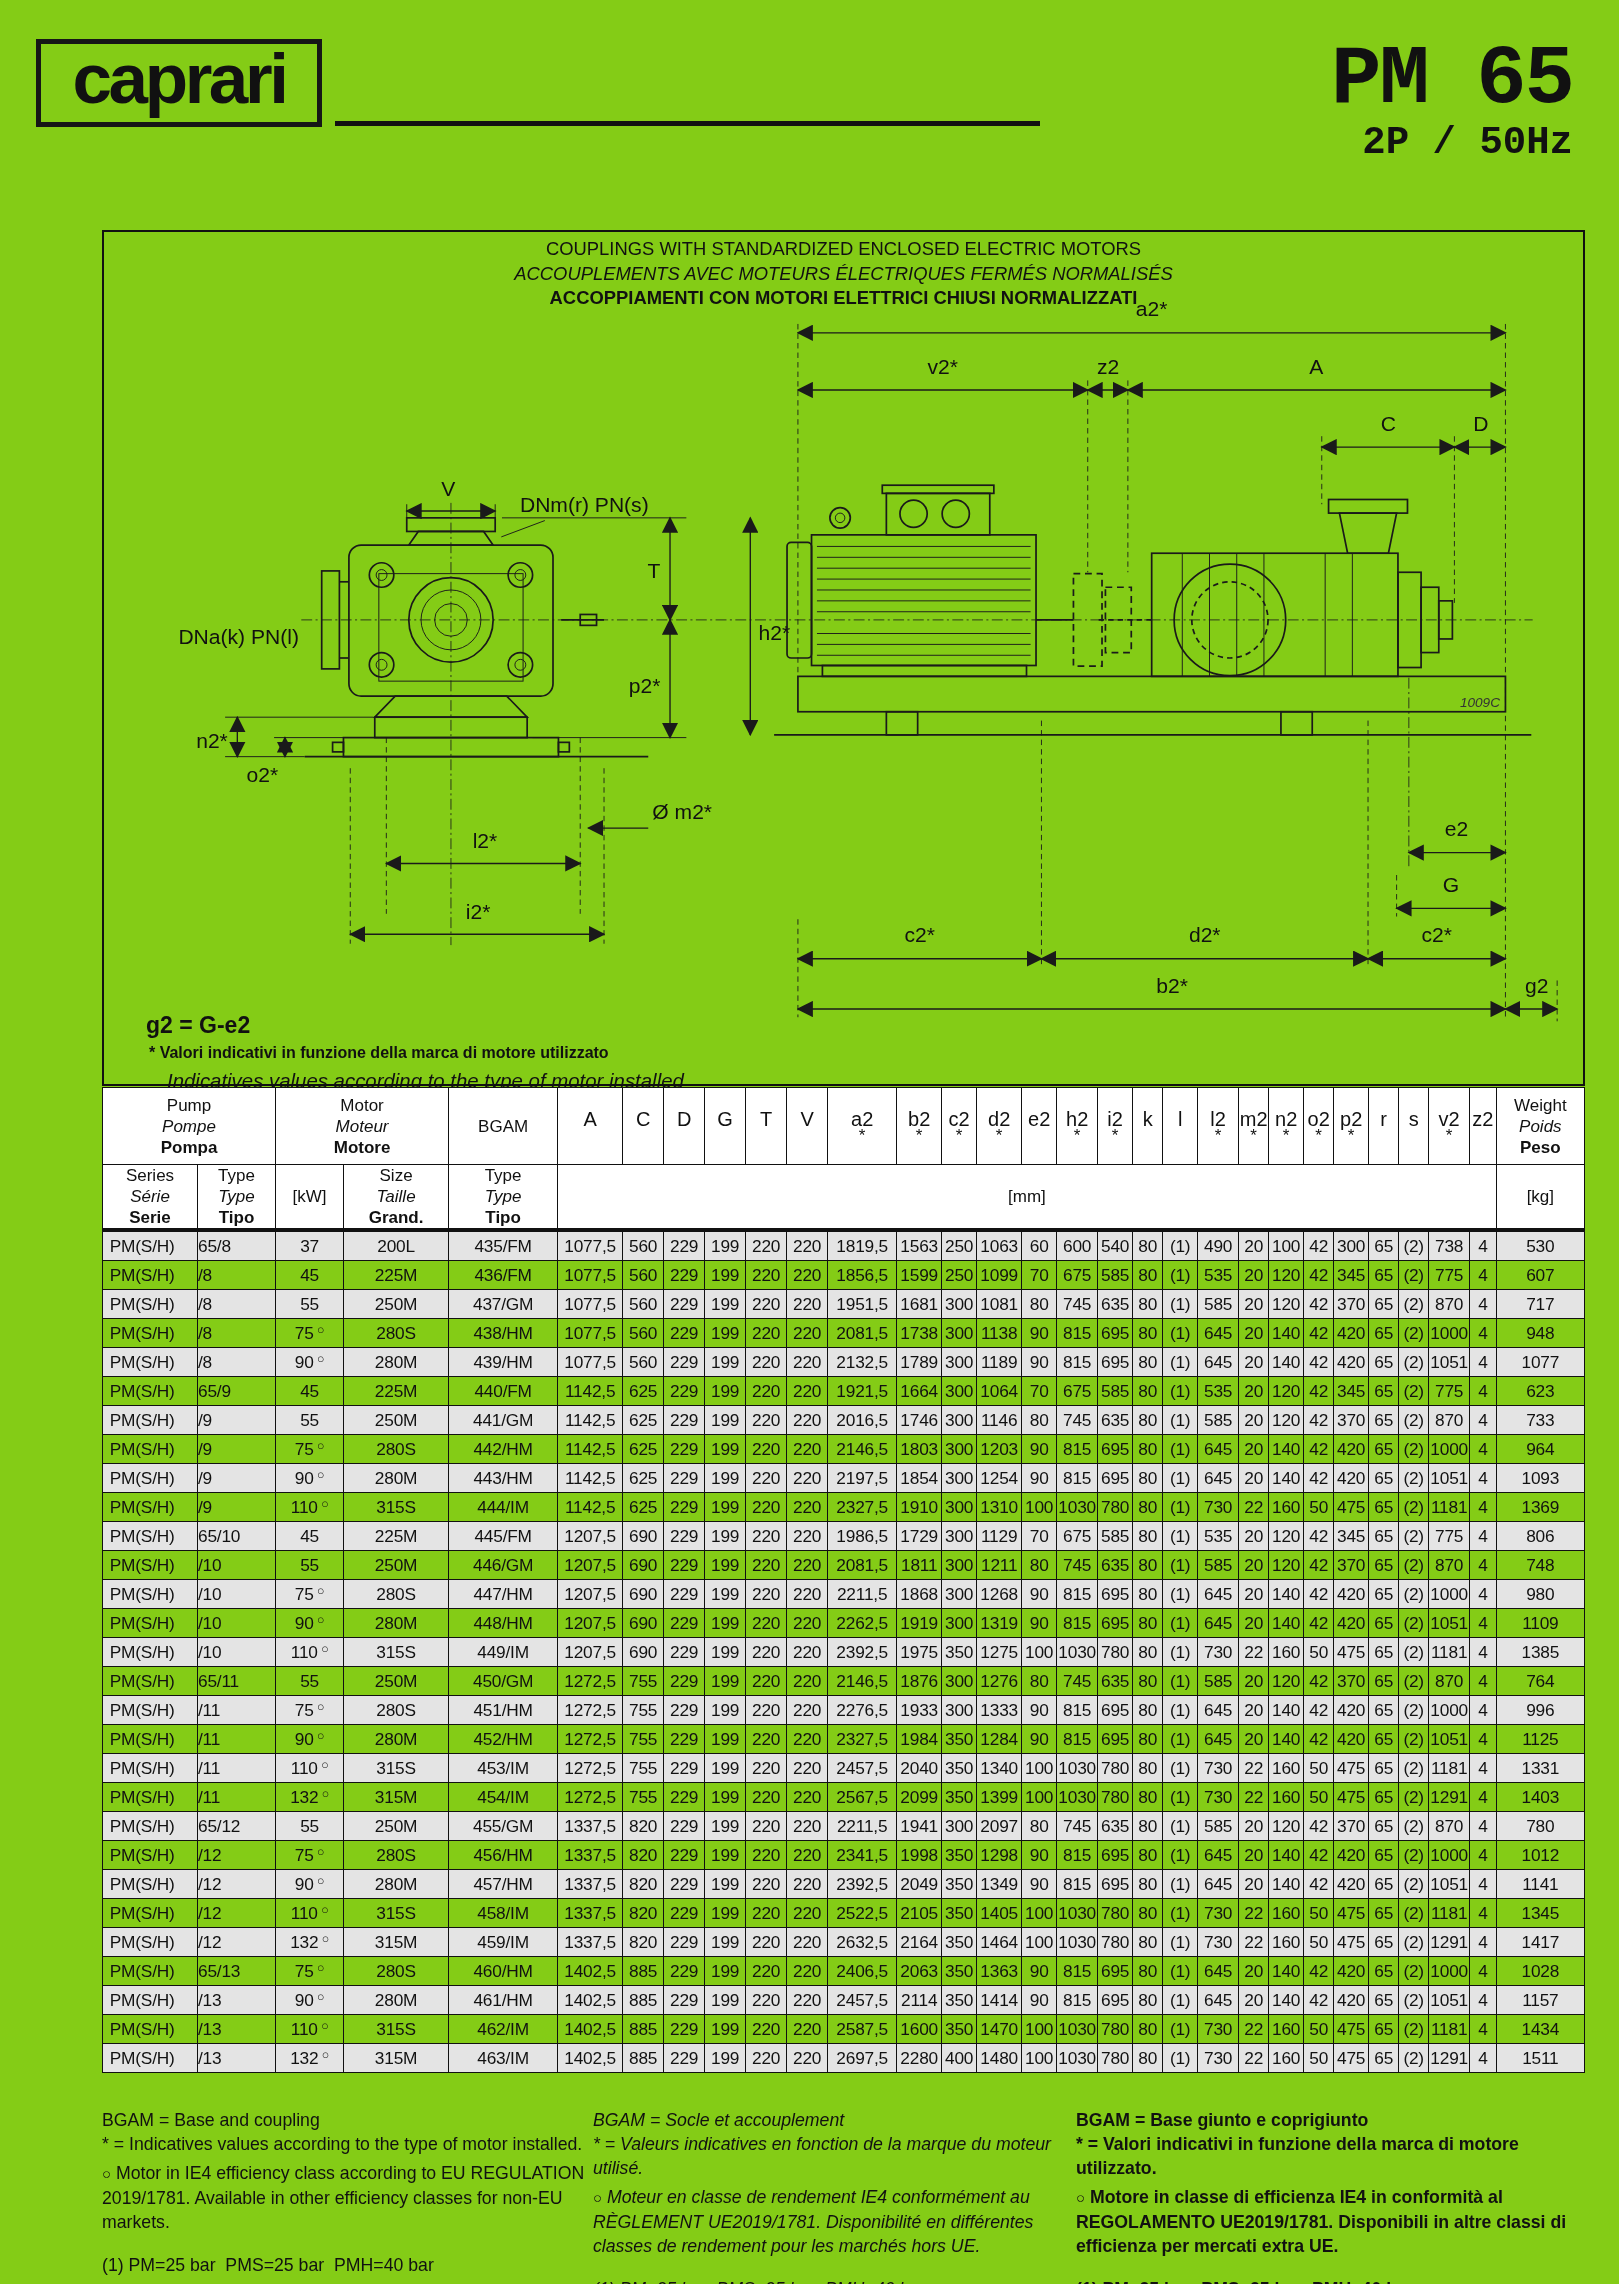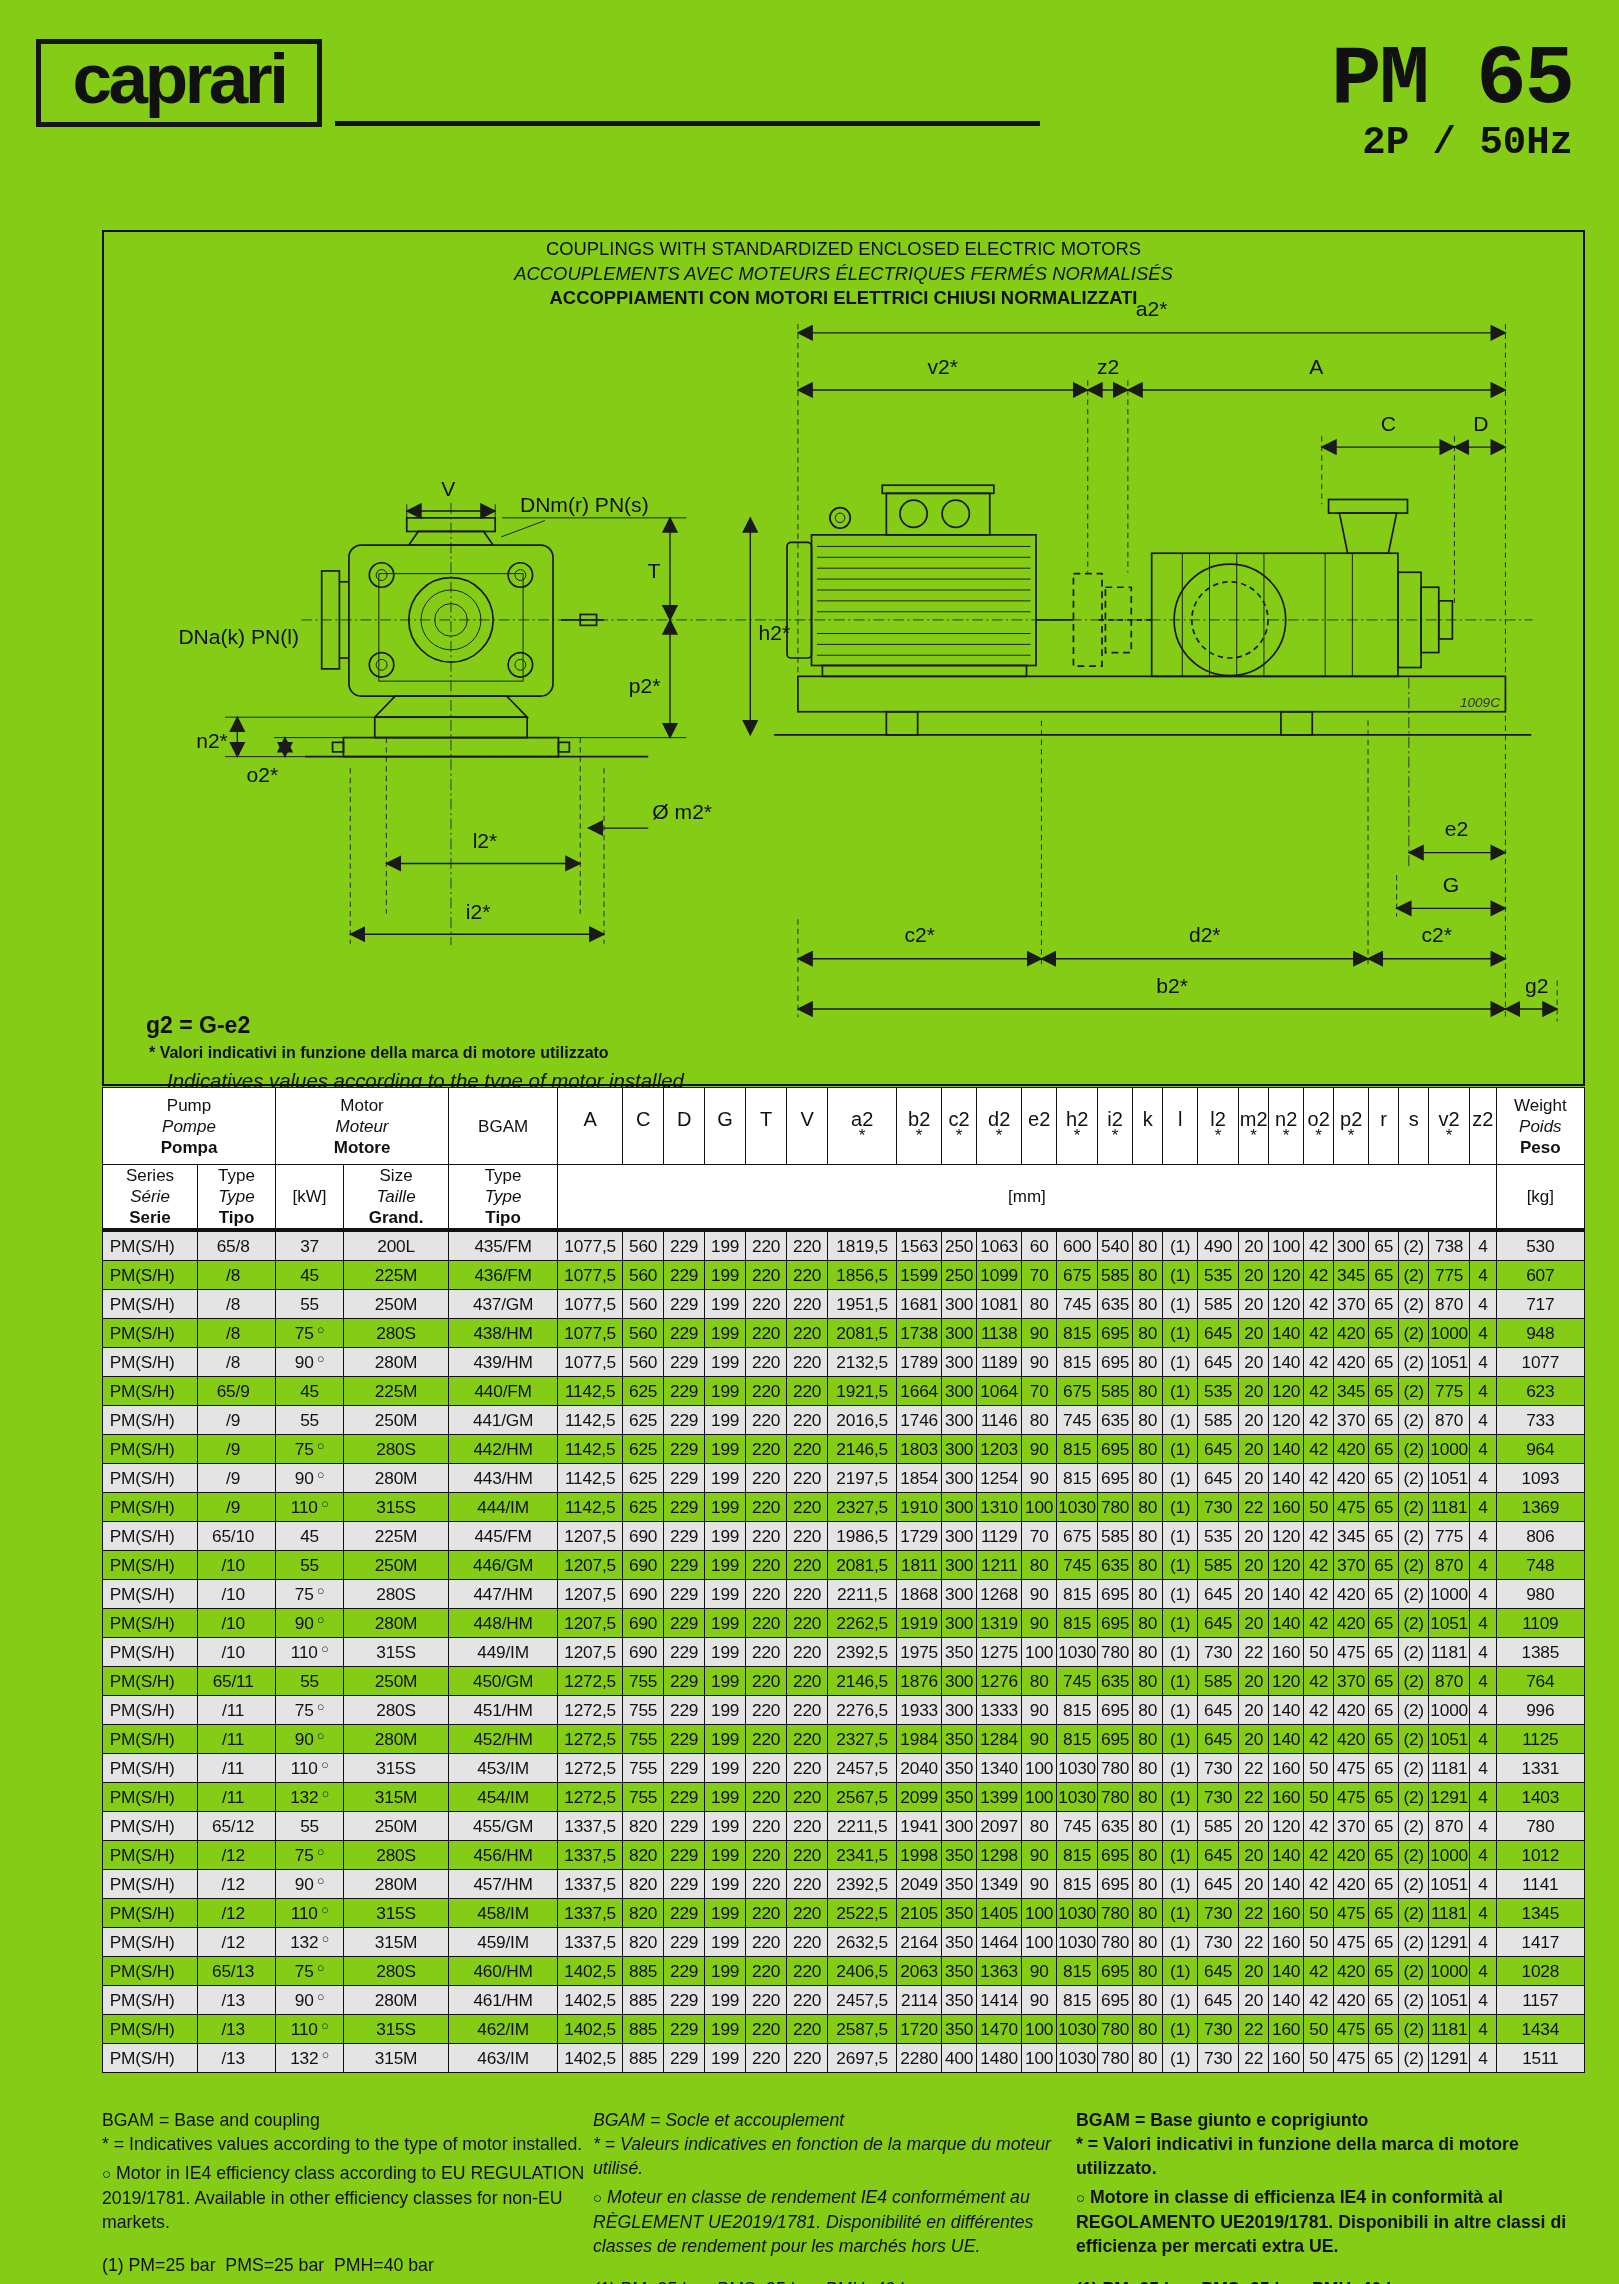--- a/index.html
+++ b/index.html
@@ -46,21 +46,21 @@
   .gh{height:76px;font-size:17px;line-height:21px;}
   .trio .it{font-style:italic;display:block;}
   .trio .bd{font-weight:bold;display:block;}
   .trio span{display:block;}
   .dimh{font-size:20px;}
   .dimh .star{font-size:17px;line-height:12.2px;}
   .shr th{height:60px;font-size:17px;line-height:21px;border-bottom:4.1px solid #111;}
   tbody td{height:28px;font-size:17.3px;letter-spacing:-0.2px;}
   tbody tr:nth-child(odd){background:#e4e4e4;}
   .c-series{text-align:left;padding-left:6.8px;}
-  .c-type{text-align:center;padding-right:6.8px;}
+  .c-type{text-align:left;padding-right:6.8px;}
   .circ{font-size:12.2px;vertical-align:4.8px;margin-left:3.4px;}
 
   
   .fcol{position:absolute;top:2108px;font-size:17.7px;line-height:24px;}
   .f-en{left:102px;width:484px;}
   .f-fr{left:593px;width:475px;font-style:italic;}
   .f-it{left:1076px;width:510px;font-weight:bold;}
   .fline{margin:0;}
   .fpar{margin:5.4px 0 0 0;}
   .fcirc{font-size:15px;}
@@ -1286,21 +1286,21 @@
             <td class="c-kw">110<span class="circ">○</span></td>
             <td class="c-size">315S</td>
             <td class="c-bgam">462/IM</td>
             <td class="c-val">1402,5</td>
             <td class="c-val">885</td>
             <td class="c-val">229</td>
             <td class="c-val">199</td>
             <td class="c-val">220</td>
             <td class="c-val">220</td>
             <td class="c-val">2587,5</td>
-            <td class="c-val">1720</td>
+            <td class="c-val">1600</td>
             <td class="c-val">350</td>
             <td class="c-val">1470</td>
             <td class="c-val">100</td>
             <td class="c-val">1030</td>
             <td class="c-val">780</td>
             <td class="c-val">80</td>
             <td class="c-val">(1)</td>
             <td class="c-val">730</td>
             <td class="c-val">22</td>
             <td class="c-val">160</td>

